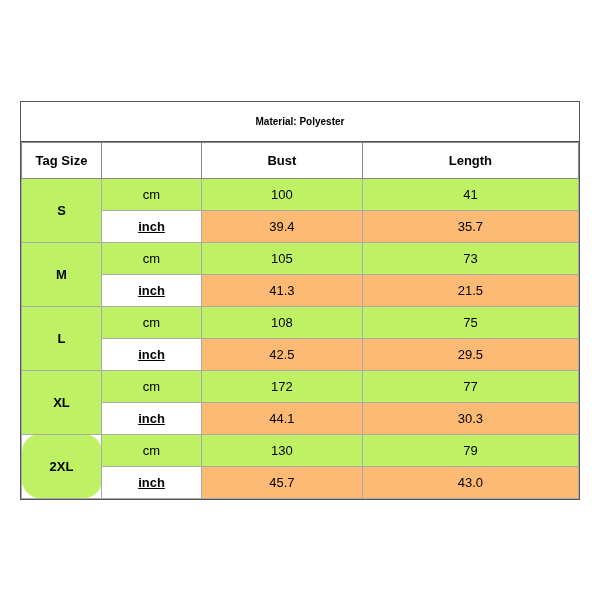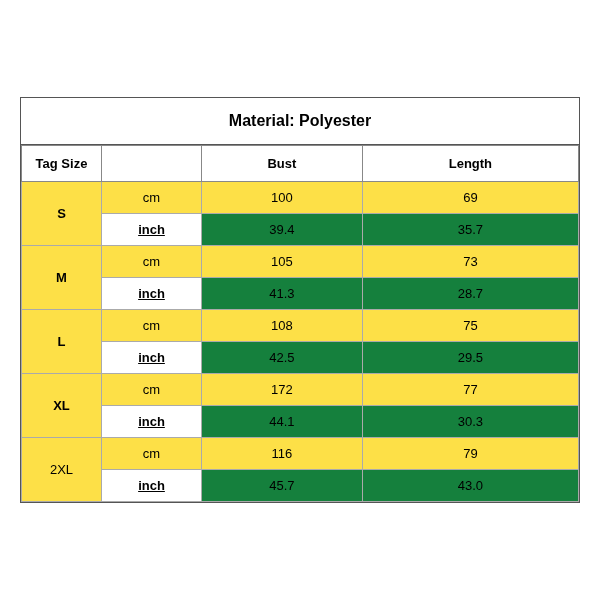--- a/index.html
+++ b/index.html
@@ -21,21 +21,21 @@
 
     .table-wrapper {
       border: 1.5px solid #555;
       width: 560px;
     }
 
     .title-row {
       text-align: center;
       padding: 14px 10px;
       font-weight: bold;
-      font-size: 16px;
+      font-size: 10px;
       border-bottom: 1.5px solid #555;
     }
 
     table {
       width: 100%;
       border-collapse: collapse;
     }
 
     thead tr th {
       border: 1px solid #888;
@@ -50,29 +50,29 @@
     }
 
     thead tr th:nth-child(2) {
       width: 100px;
     }
 
     tbody tr td {
       border: 1px solid #aaa;
       padding: 8px 6px;
       text-align: center;
-      background: #fde047;
+      background: #bef264;
     }
 
     tbody tr td:first-child {
       font-weight: bold;
     }
 
     tbody tr.inch-row td {
-      background: #15803d;
+      background: #fdba74;
     }
 
     tbody tr.inch-row td:first-child {
       background: #fff;
       text-decoration: underline;
     }
 
   </style>
 </head>
 <body>
@@ -86,37 +86,37 @@
         <th></th>
         <th>Bust</th>
         <th>Length</th>
       </tr>
     </thead>
     <tbody id="table-body">
     <tr>
           <td rowspan="2" style="font-weight: bold; vertical-align: middle;">S</td>
           <td>cm</td>
           <td>100</td>
-          <td>69</td>
+          <td>41</td>
         </tr>
         <tr class="inch-row">
           <td style="font-weight: bold; background: rgb(255, 255, 255);">inch</td>
           <td>39.4</td>
           <td>35.7</td>
         </tr>
         <tr>
           <td rowspan="2" style="font-weight: bold; vertical-align: middle;">M</td>
           <td>cm</td>
           <td>105</td>
           <td>73</td>
         </tr>
         <tr class="inch-row">
           <td style="font-weight: bold; background: rgb(255, 255, 255);">inch</td>
           <td>41.3</td>
-          <td>28.7</td>
+          <td>21.5</td>
         </tr>
         <tr>
           <td rowspan="2" style="font-weight: bold; vertical-align: middle;">L</td>
           <td>cm</td>
           <td>108</td>
           <td>75</td>
         </tr>
         <tr class="inch-row">
           <td style="font-weight: bold; background: rgb(255, 255, 255);">inch</td>
           <td>42.5</td>
@@ -127,23 +127,23 @@
           <td>cm</td>
           <td>172</td>
           <td>77</td>
         </tr>
         <tr class="inch-row">
           <td style="font-weight: bold; background: rgb(255, 255, 255);">inch</td>
           <td>44.1</td>
           <td>30.3</td>
         </tr>
         <tr>
-          <td rowspan="2" style="font-weight: normal; vertical-align: middle;">2XL</td>
+          <td rowspan="2" style="font-weight: bold; vertical-align: middle; border-radius: 18px;">2XL</td>
           <td>cm</td>
-          <td>116</td>
+          <td>130</td>
           <td>79</td>
         </tr>
         <tr class="inch-row">
           <td style="font-weight: bold; background: rgb(255, 255, 255);">inch</td>
           <td>45.7</td>
           <td>43.0</td>
         </tr>
       </tbody>
   </table>
 </div>

